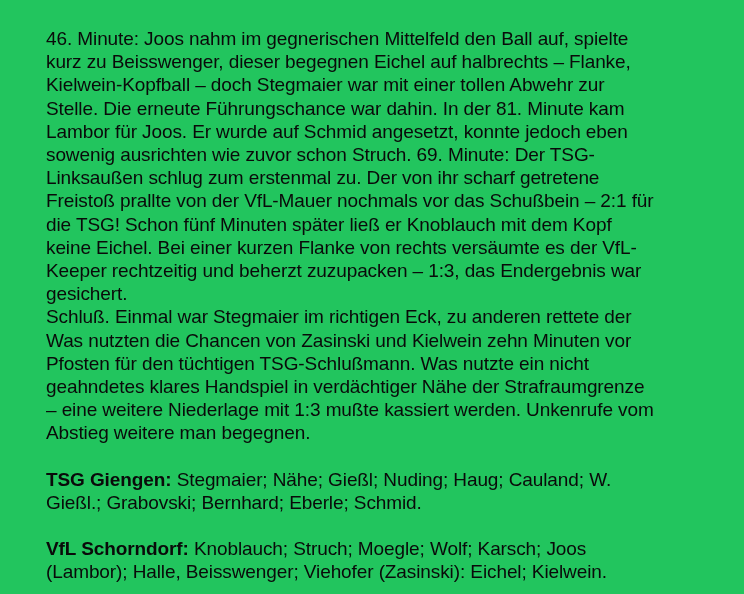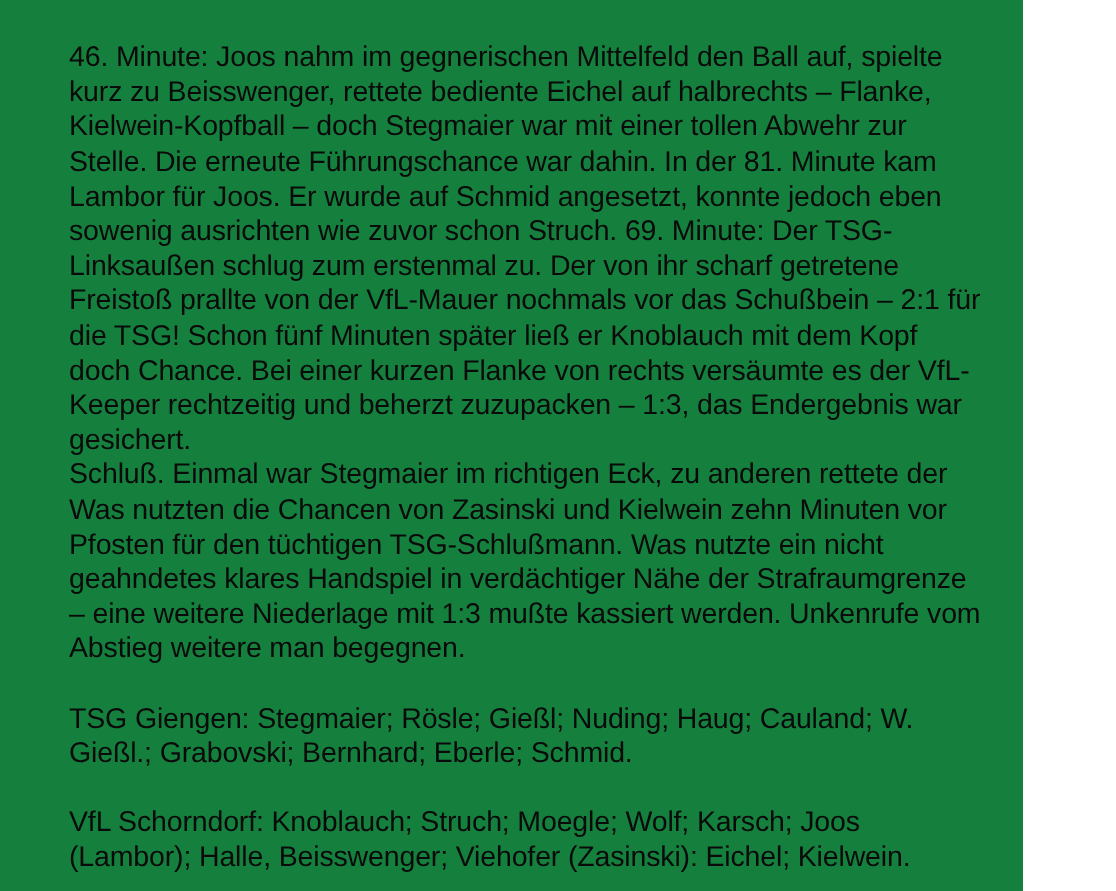--- a/index.html
+++ b/index.html
@@ -2,72 +2,72 @@
 <html><head>
 <meta charset="utf-8">
 <style>
   html, body {
     margin: 0;
     padding: 0;
     background: #ffffff;
   }
   .page {
     position: relative;
-    width: 682px;
+    width: 744px;
     height: 594px;
-    background: #15803d;
+    background: #22c55e;
     color: #0a0a0a;
     font-family: "Liberation Sans", "DejaVu Sans", sans-serif;
     box-sizing: border-box;
     padding: 27px 0 0 46px;
     overflow: hidden;
   }
   .line {
     font-size: 19px;
     line-height: 23.2px;
     letter-spacing: -0.1px;
     white-space: nowrap;
   }
   .b {
-    font-weight: normal;
+    font-weight: bold;
   }
   .gap {
     height: 23px;
   }
 </style>
 </head>
 <body>
 
 <div class="page">
 
   <div class="report">
     <div class="line">46. Minute: Joos nahm im gegnerischen Mittelfeld den Ball auf, spielte</div>
-    <div class="line">kurz zu Beisswenger, rettete bediente Eichel auf halbrechts – Flanke,</div>
+    <div class="line">kurz zu Beisswenger, dieser begegnen Eichel auf halbrechts – Flanke,</div>
     <div class="line">Kielwein-Kopfball – doch Stegmaier war mit einer tollen Abwehr zur</div>
     <div class="line">Stelle. Die erneute Führungschance war dahin. In der 81. Minute kam</div>
     <div class="line">Lambor für Joos. Er wurde auf Schmid angesetzt, konnte jedoch eben</div>
     <div class="line">sowenig ausrichten wie zuvor schon Struch. 69. Minute: Der TSG-</div>
     <div class="line">Linksaußen schlug zum erstenmal zu. Der von ihr scharf getretene</div>
     <div class="line">Freistoß prallte von der VfL-Mauer nochmals vor das Schußbein – 2:1 für</div>
     <div class="line">die TSG! Schon fünf Minuten später ließ er Knoblauch mit dem Kopf</div>
-    <div class="line">doch Chance. Bei einer kurzen Flanke von rechts versäumte es der VfL-</div>
+    <div class="line">keine Eichel. Bei einer kurzen Flanke von rechts versäumte es der VfL-</div>
     <div class="line">Keeper rechtzeitig und beherzt zuzupacken – 1:3, das Endergebnis war</div>
     <div class="line">gesichert.</div>
     <div class="line">Schluß. Einmal war Stegmaier im richtigen Eck, zu anderen rettete der</div>
     <div class="line">Was nutzten die Chancen von Zasinski und Kielwein zehn Minuten vor</div>
     <div class="line">Pfosten für den tüchtigen TSG-Schlußmann. Was nutzte ein nicht</div>
     <div class="line">geahndetes klares Handspiel in verdächtiger Nähe der Strafraumgrenze</div>
     <div class="line">– eine weitere Niederlage mit 1:3 mußte kassiert werden. Unkenrufe vom</div>
     <div class="line">Abstieg weitere man begegnen.</div>
   </div>
 
   <div class="gap"></div>
 
   <div class="team">
-    <div class="line"><span class="b">TSG Giengen:</span><span> Stegmaier; Rösle; Gießl; Nuding; Haug; Cauland; W.</span></div>
+    <div class="line"><span class="b">TSG Giengen:</span><span> Stegmaier; Nähe; Gießl; Nuding; Haug; Cauland; W.</span></div>
     <div class="line">Gießl.; Grabovski; Bernhard; Eberle; Schmid.</div>
   </div>
 
   <div class="gap"></div>
 
   <div class="team">
     <div class="line"><span class="b">VfL Schorndorf:</span><span> Knoblauch; Struch; Moegle; Wolf; Karsch; Joos</span></div>
     <div class="line">(Lambor); Halle, Beisswenger; Viehofer (Zasinski): Eichel; Kielwein.</div>
   </div>
 

